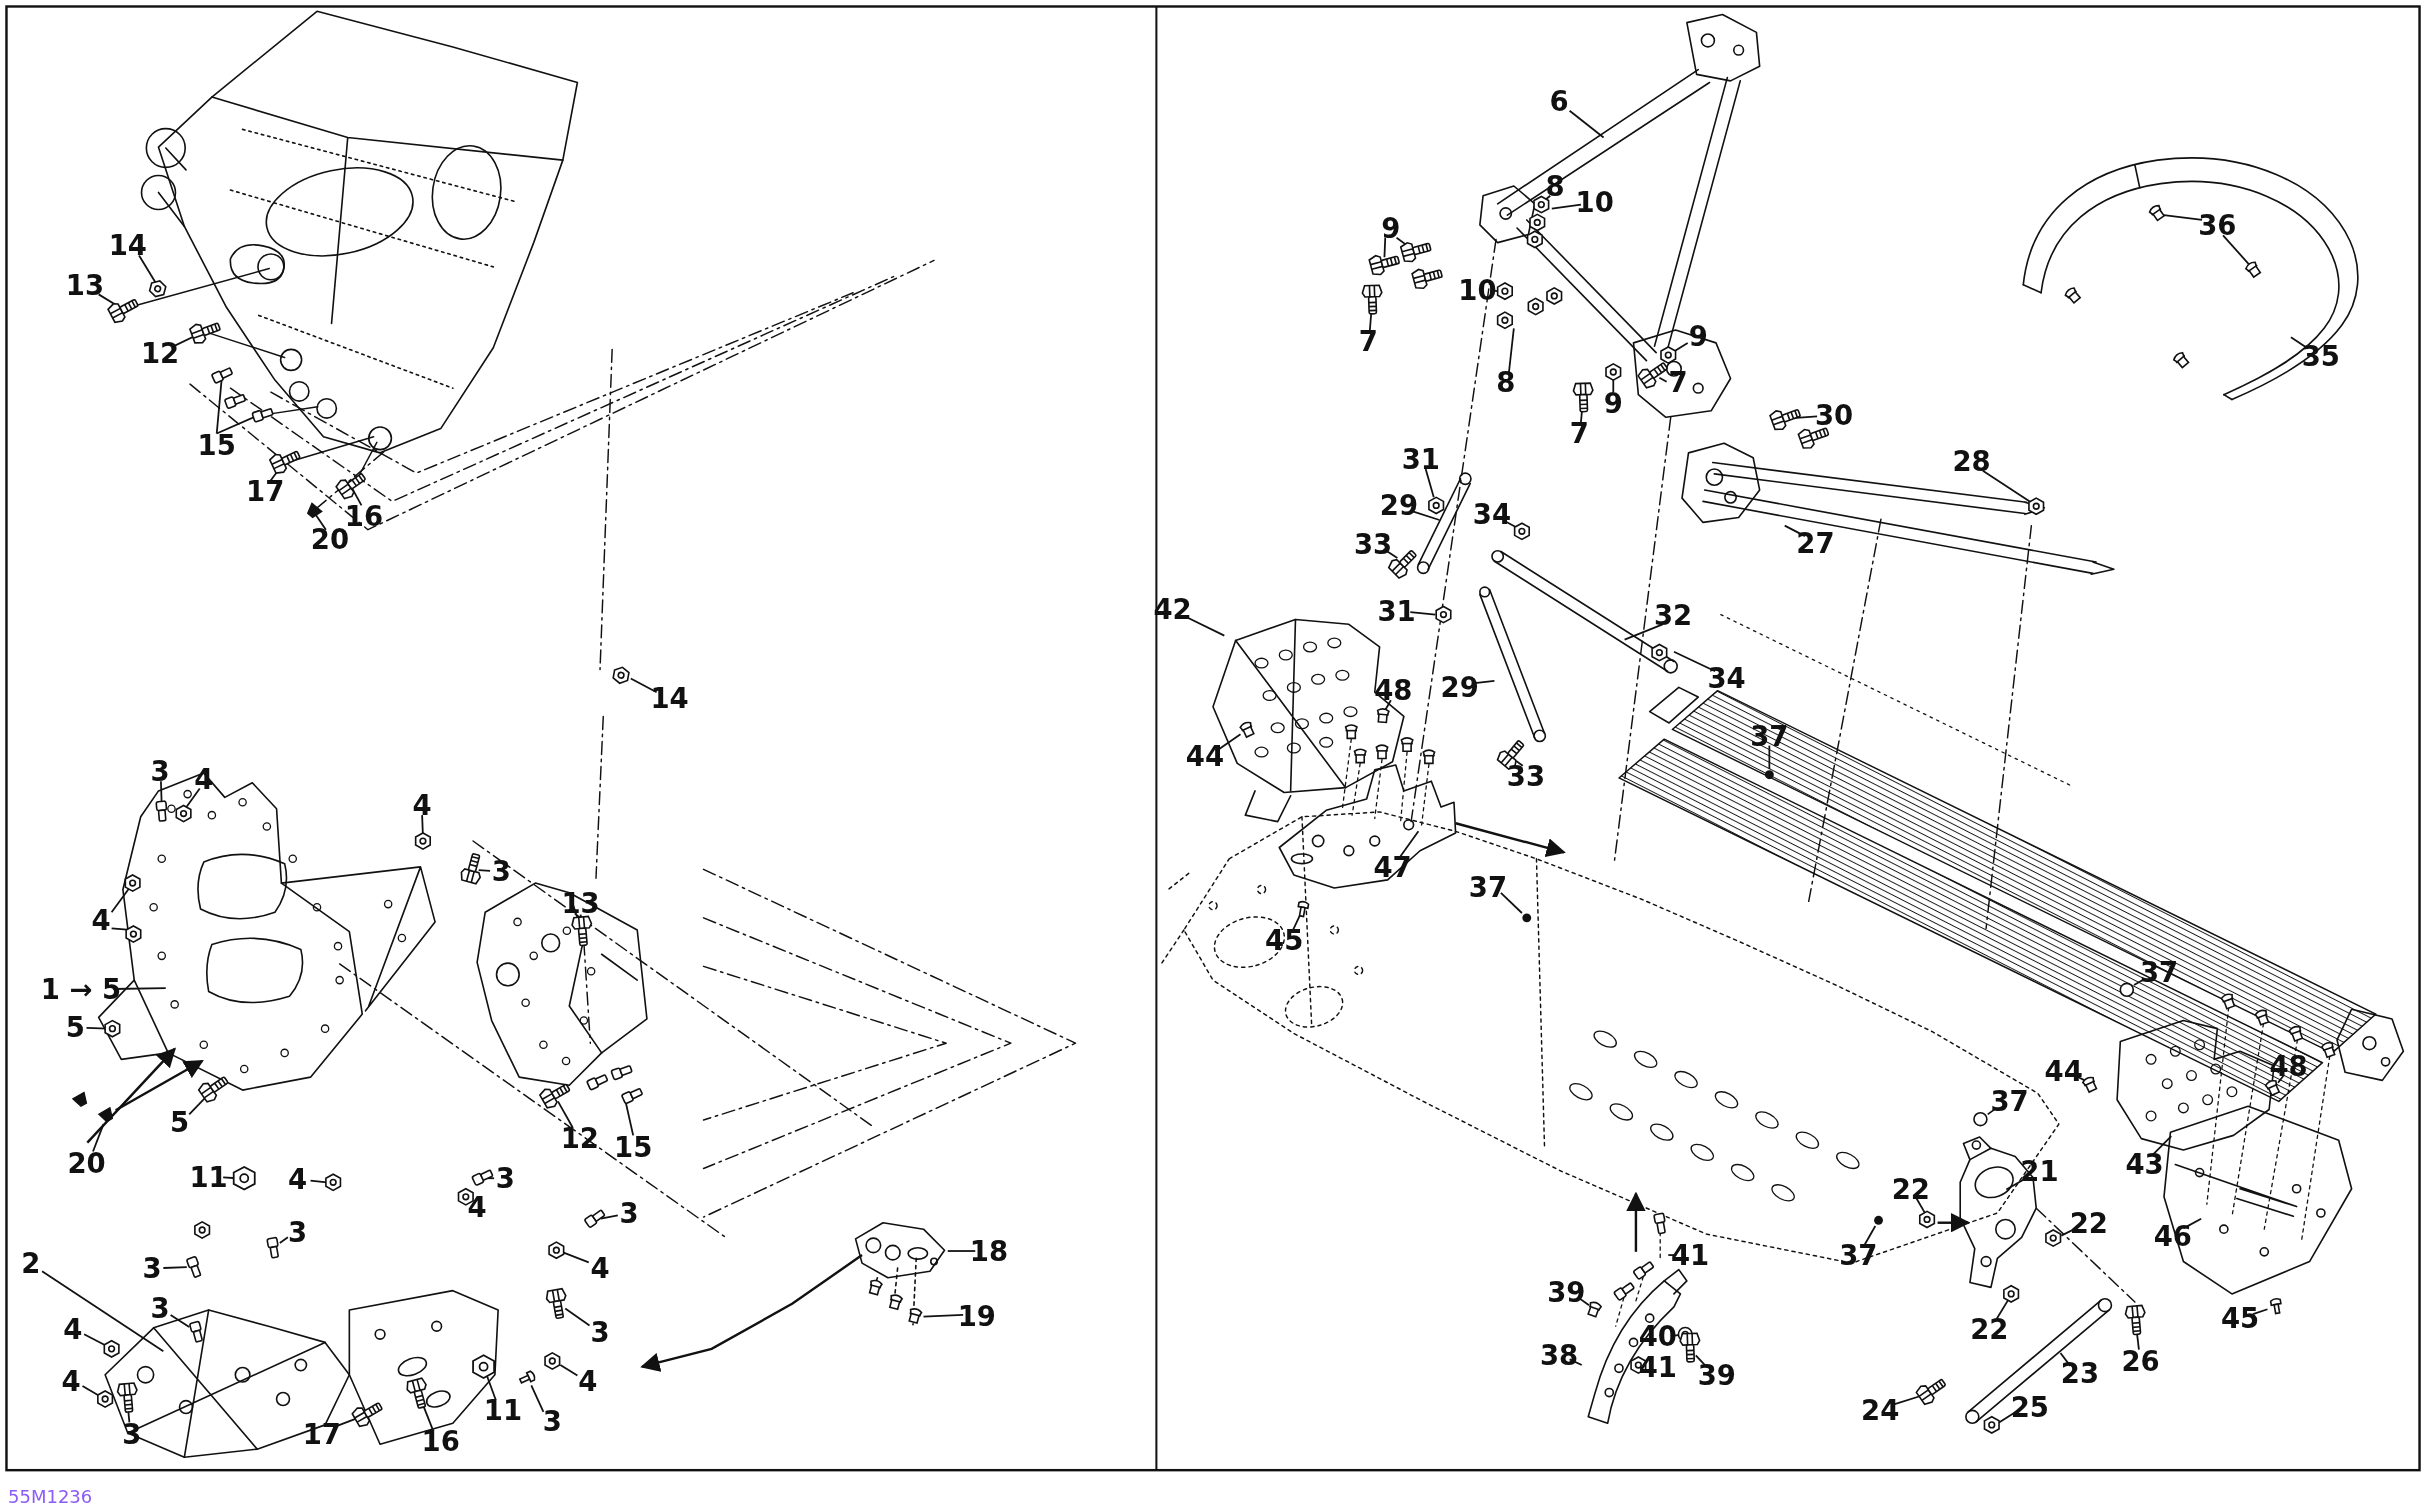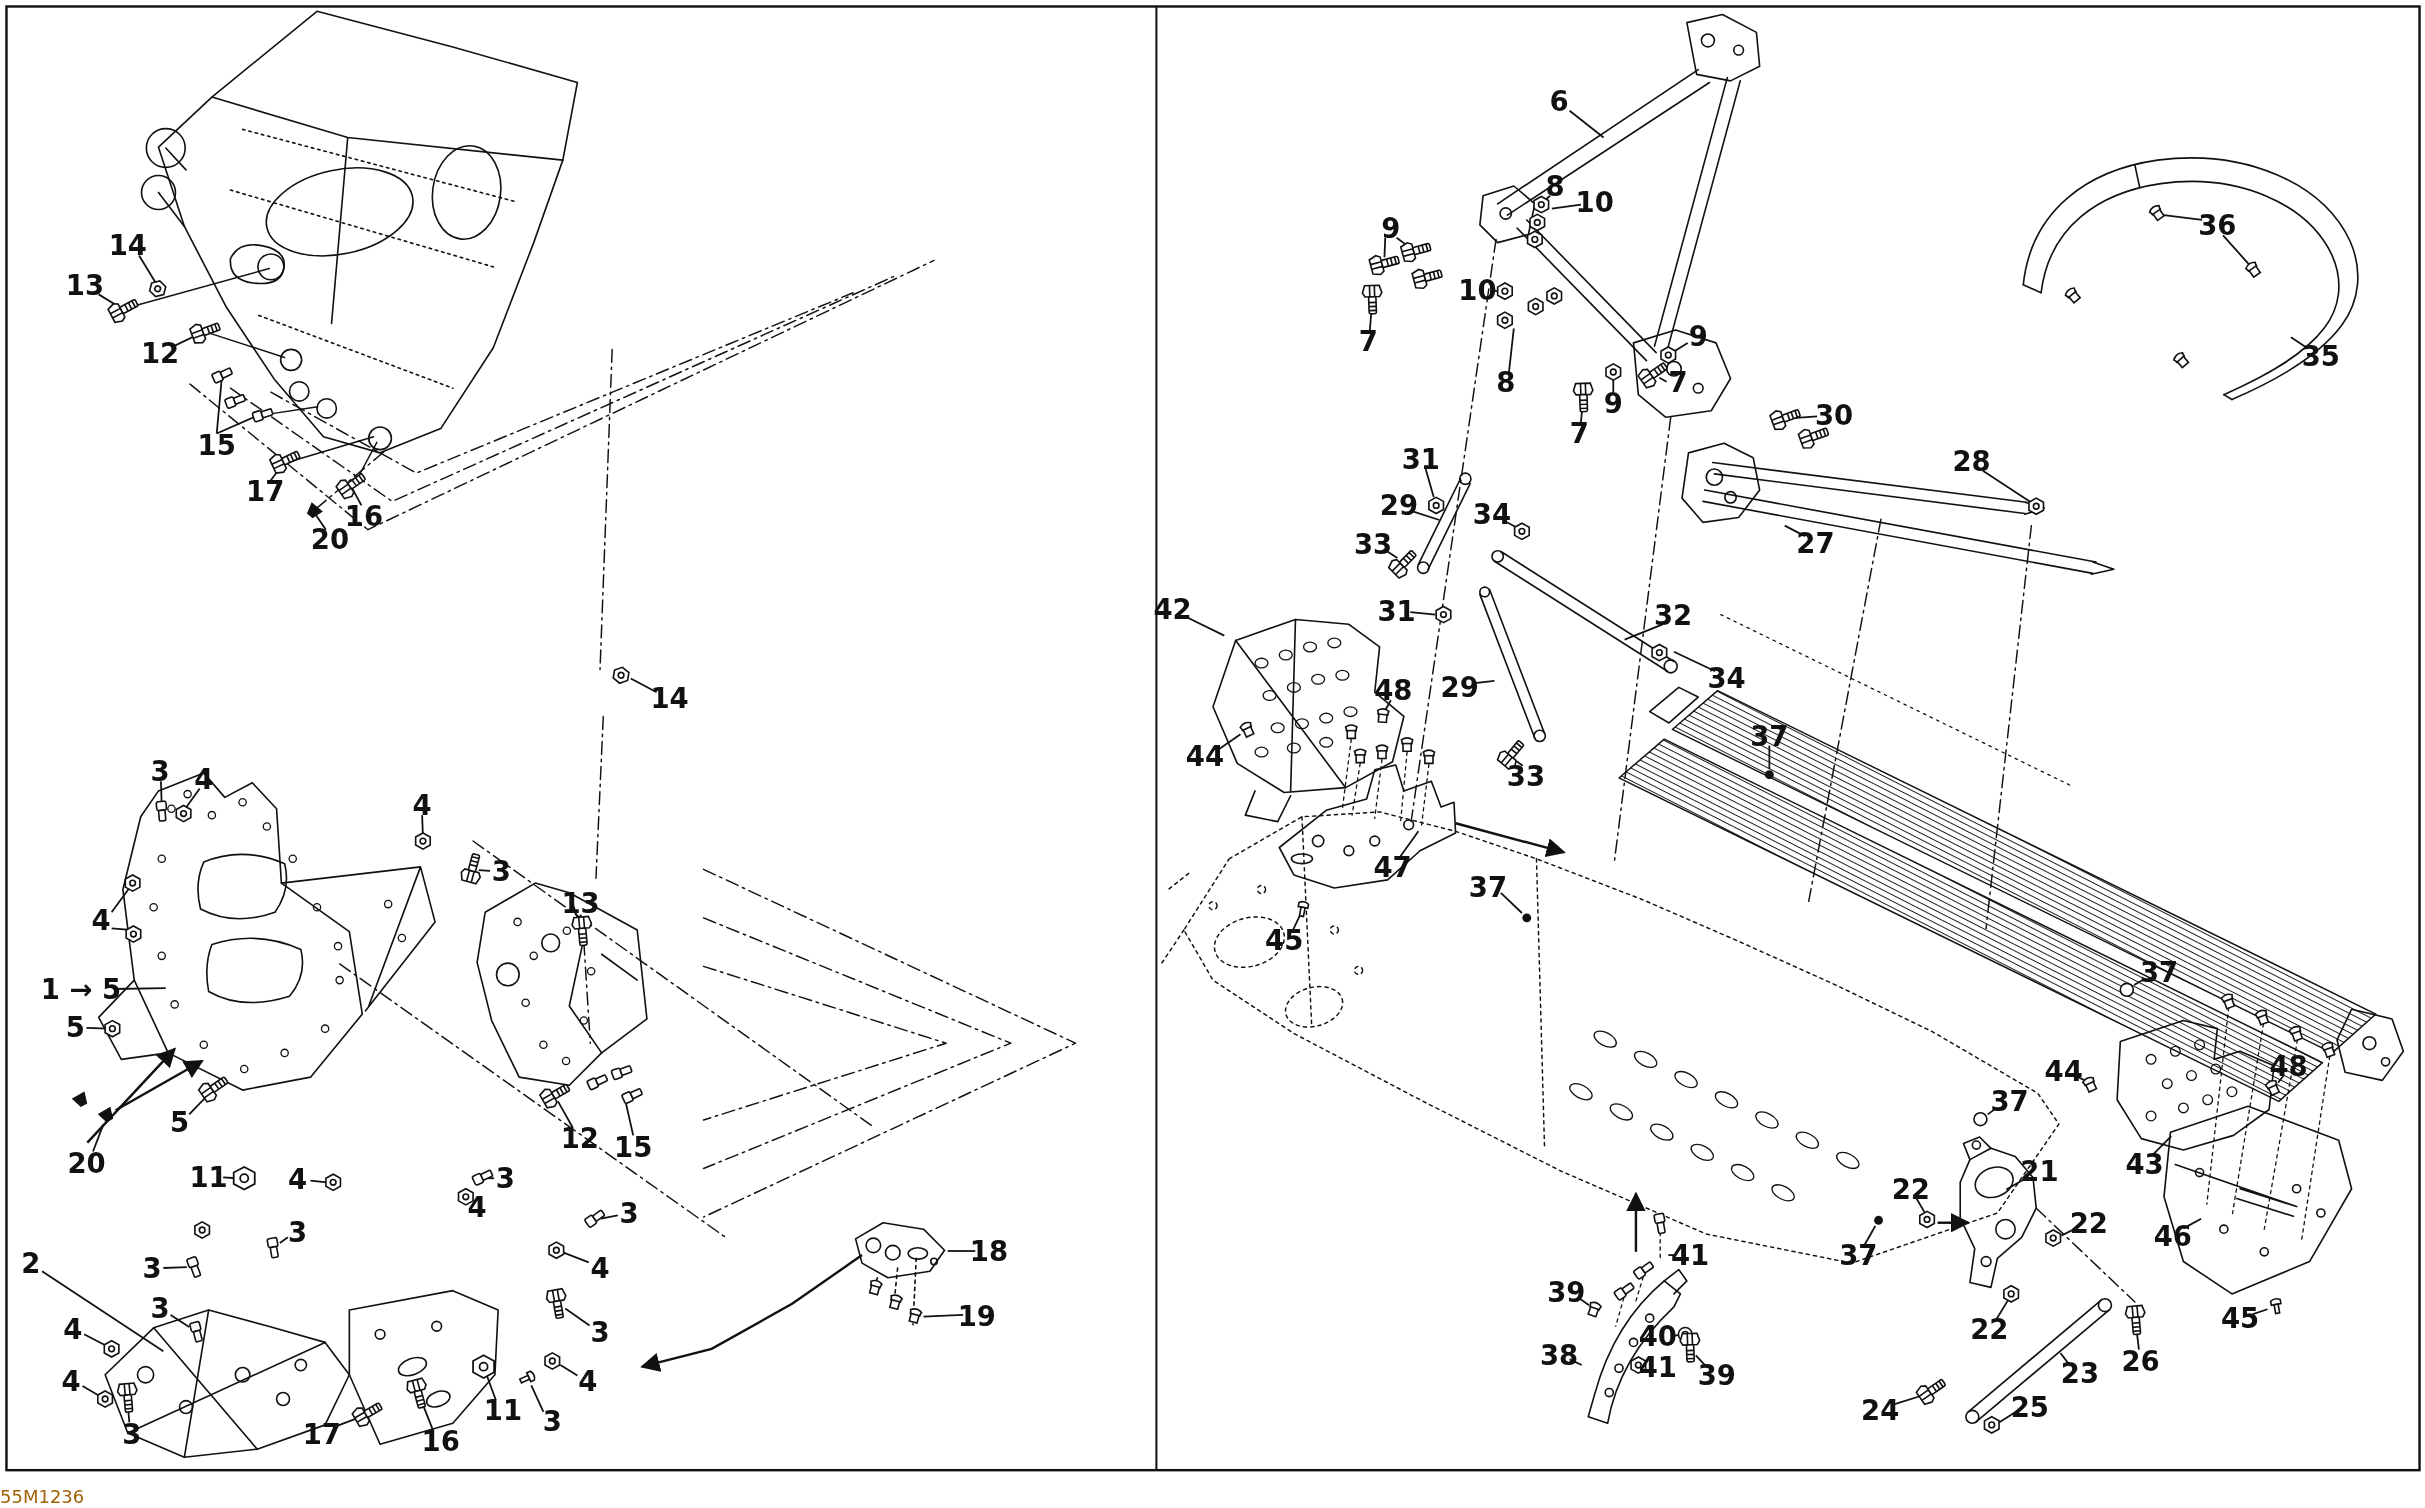--- a/index.html
+++ b/index.html
@@ -1,19 +1,19 @@
 <!DOCTYPE html>
 <html style="font-size:13px"><head>
 <meta charset="utf-8">
 <style>
   html,body{margin:0;padding:0;background:#fff}
   #stage{position:relative;width:2426px;height:1509px;background:#fff;overflow:hidden}
   #stage svg{position:absolute;left:0;top:0}
   text.lbl{font:700 34px "DejaVu Sans",sans-serif;fill:#111;stroke:none}
-  .code{position:absolute;left:0;top:1486px;font:400 18px "DejaVu Sans",sans-serif;color:#a16207}
+  .code{position:absolute;left:8px;top:1486px;font:400 18px "DejaVu Sans",sans-serif;color:#8b5cf6}
 </style>
 </head>
 <body>
 
 <div id="stage">
   <svg width="2426" height="1509" viewBox="0 0 3000 1866">
     <defs>
       <marker id="ah" viewBox="0 0 10 10" refX="9" refY="5" markerWidth="8" markerHeight="8" orient="auto-start-reverse">
         <path d="M0,0 L10,5 L0,10 z" fill="#111"></path>
       </marker>

